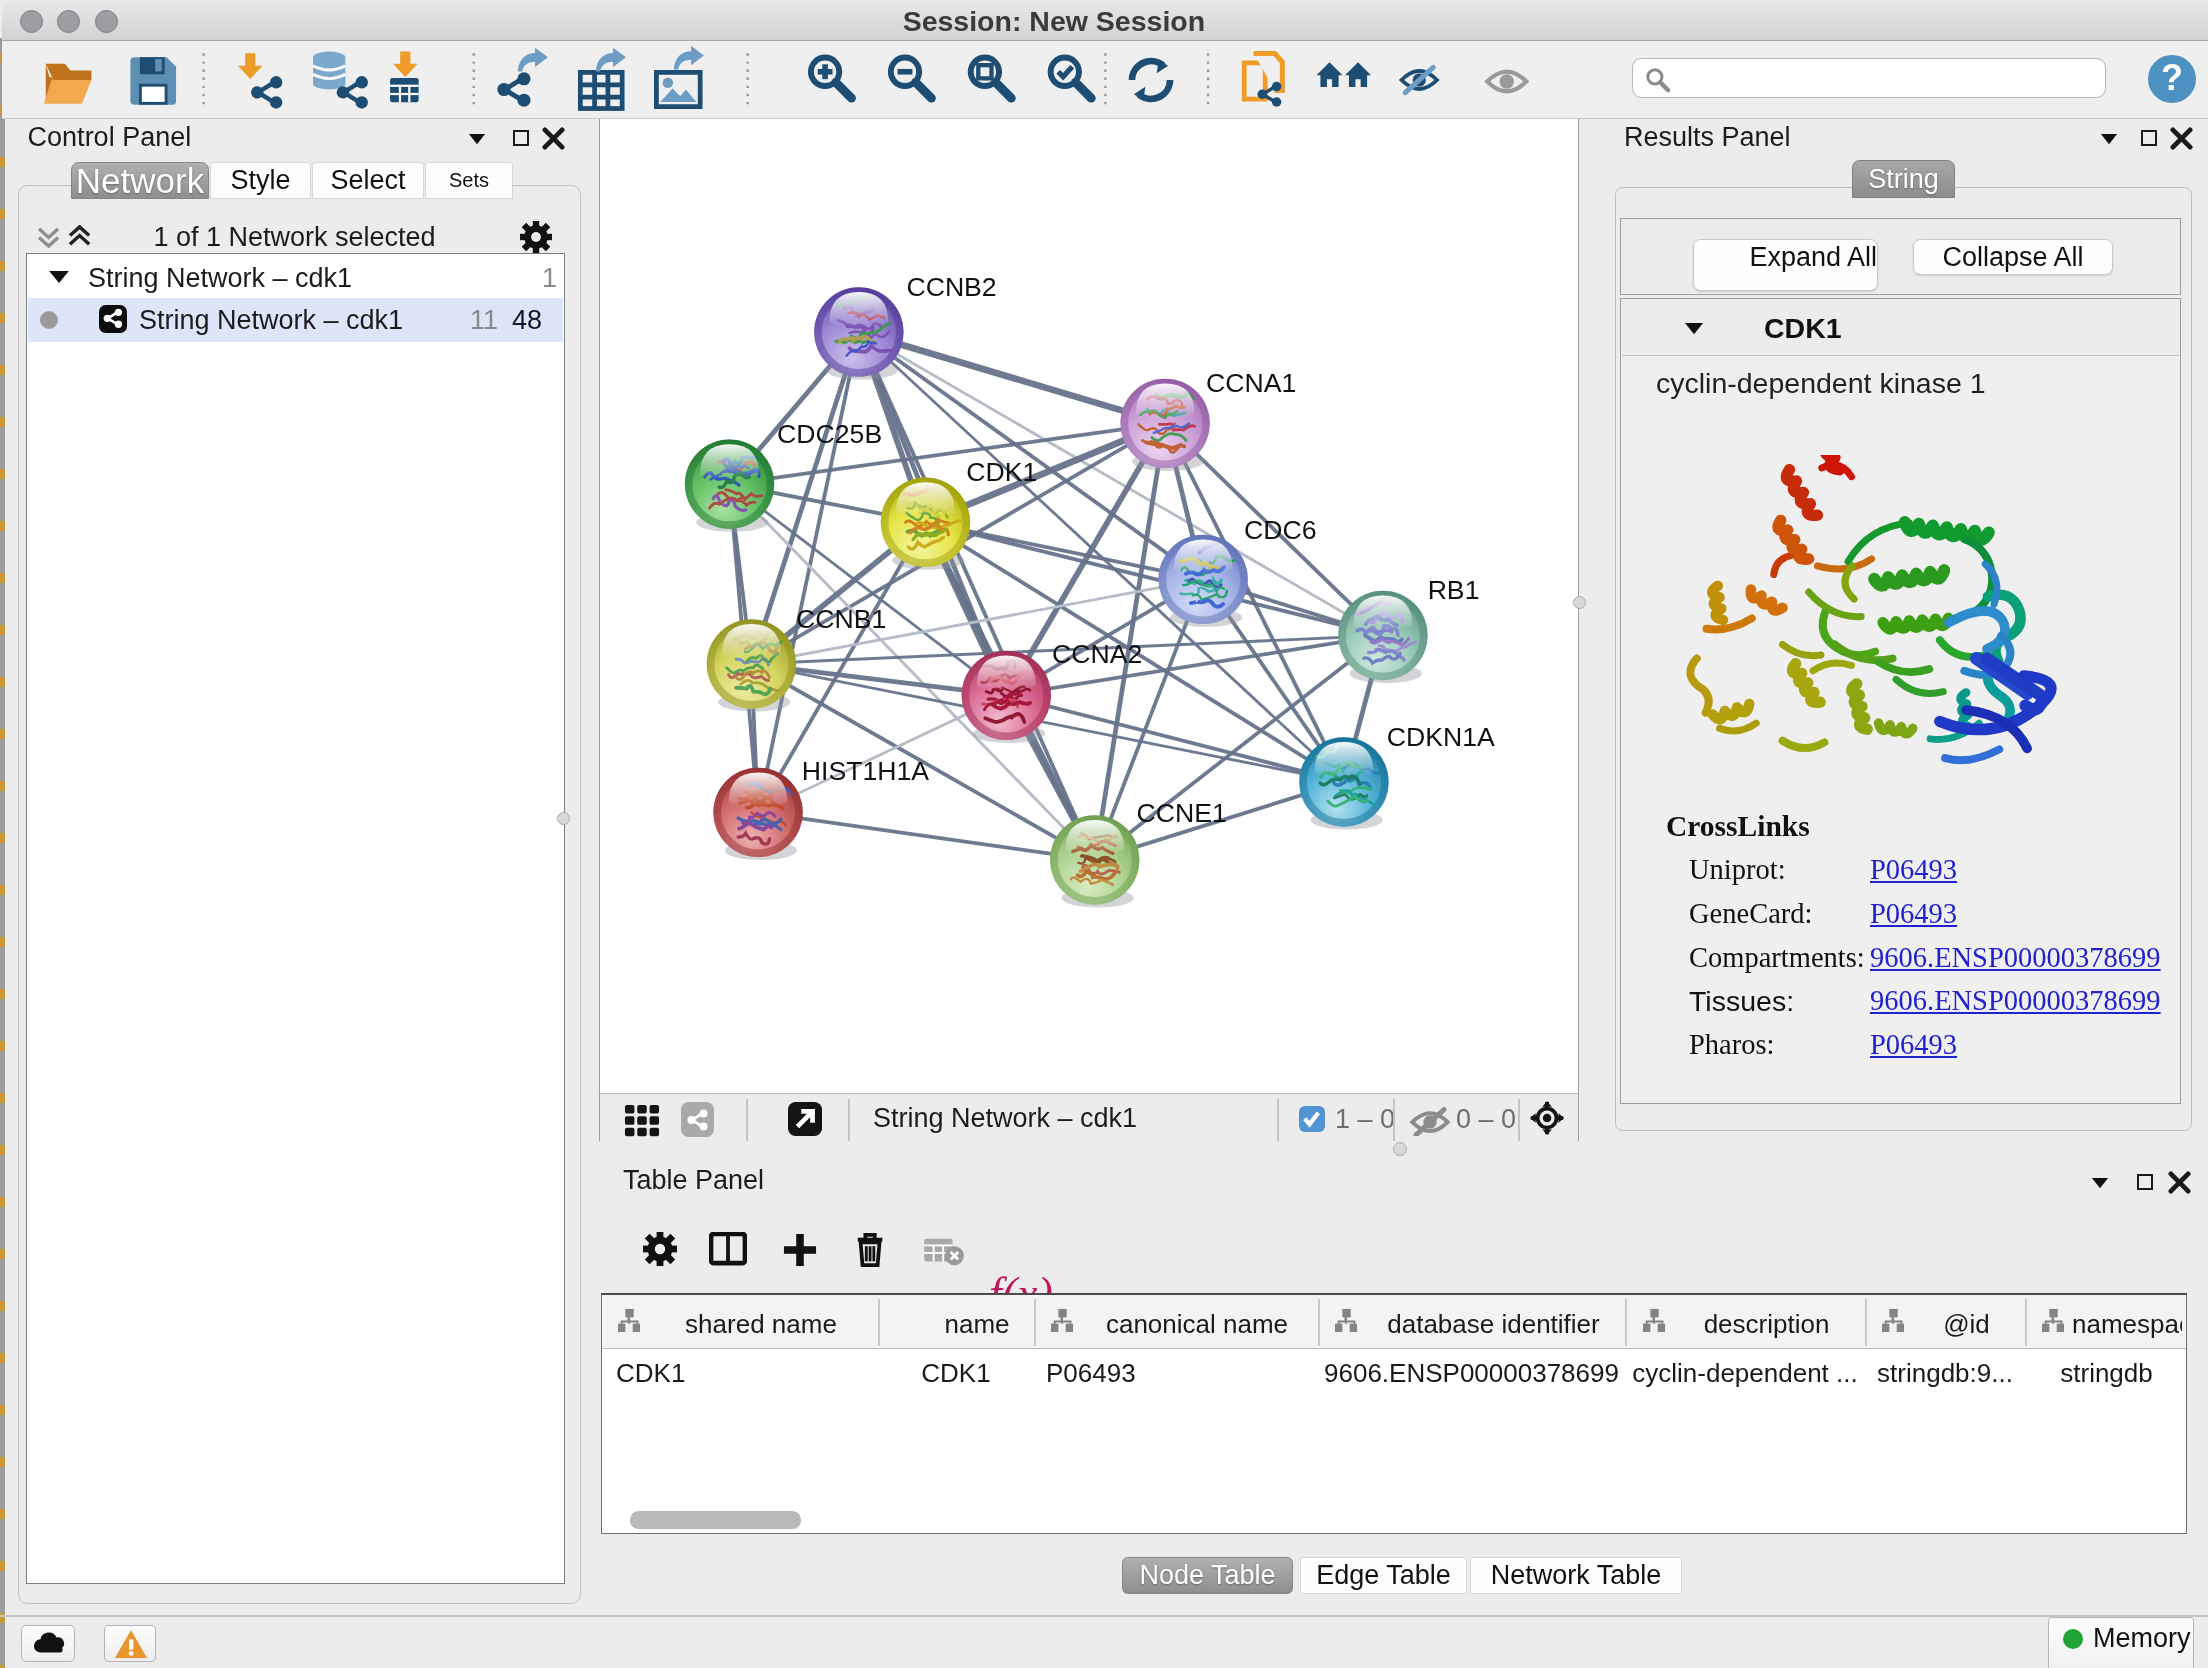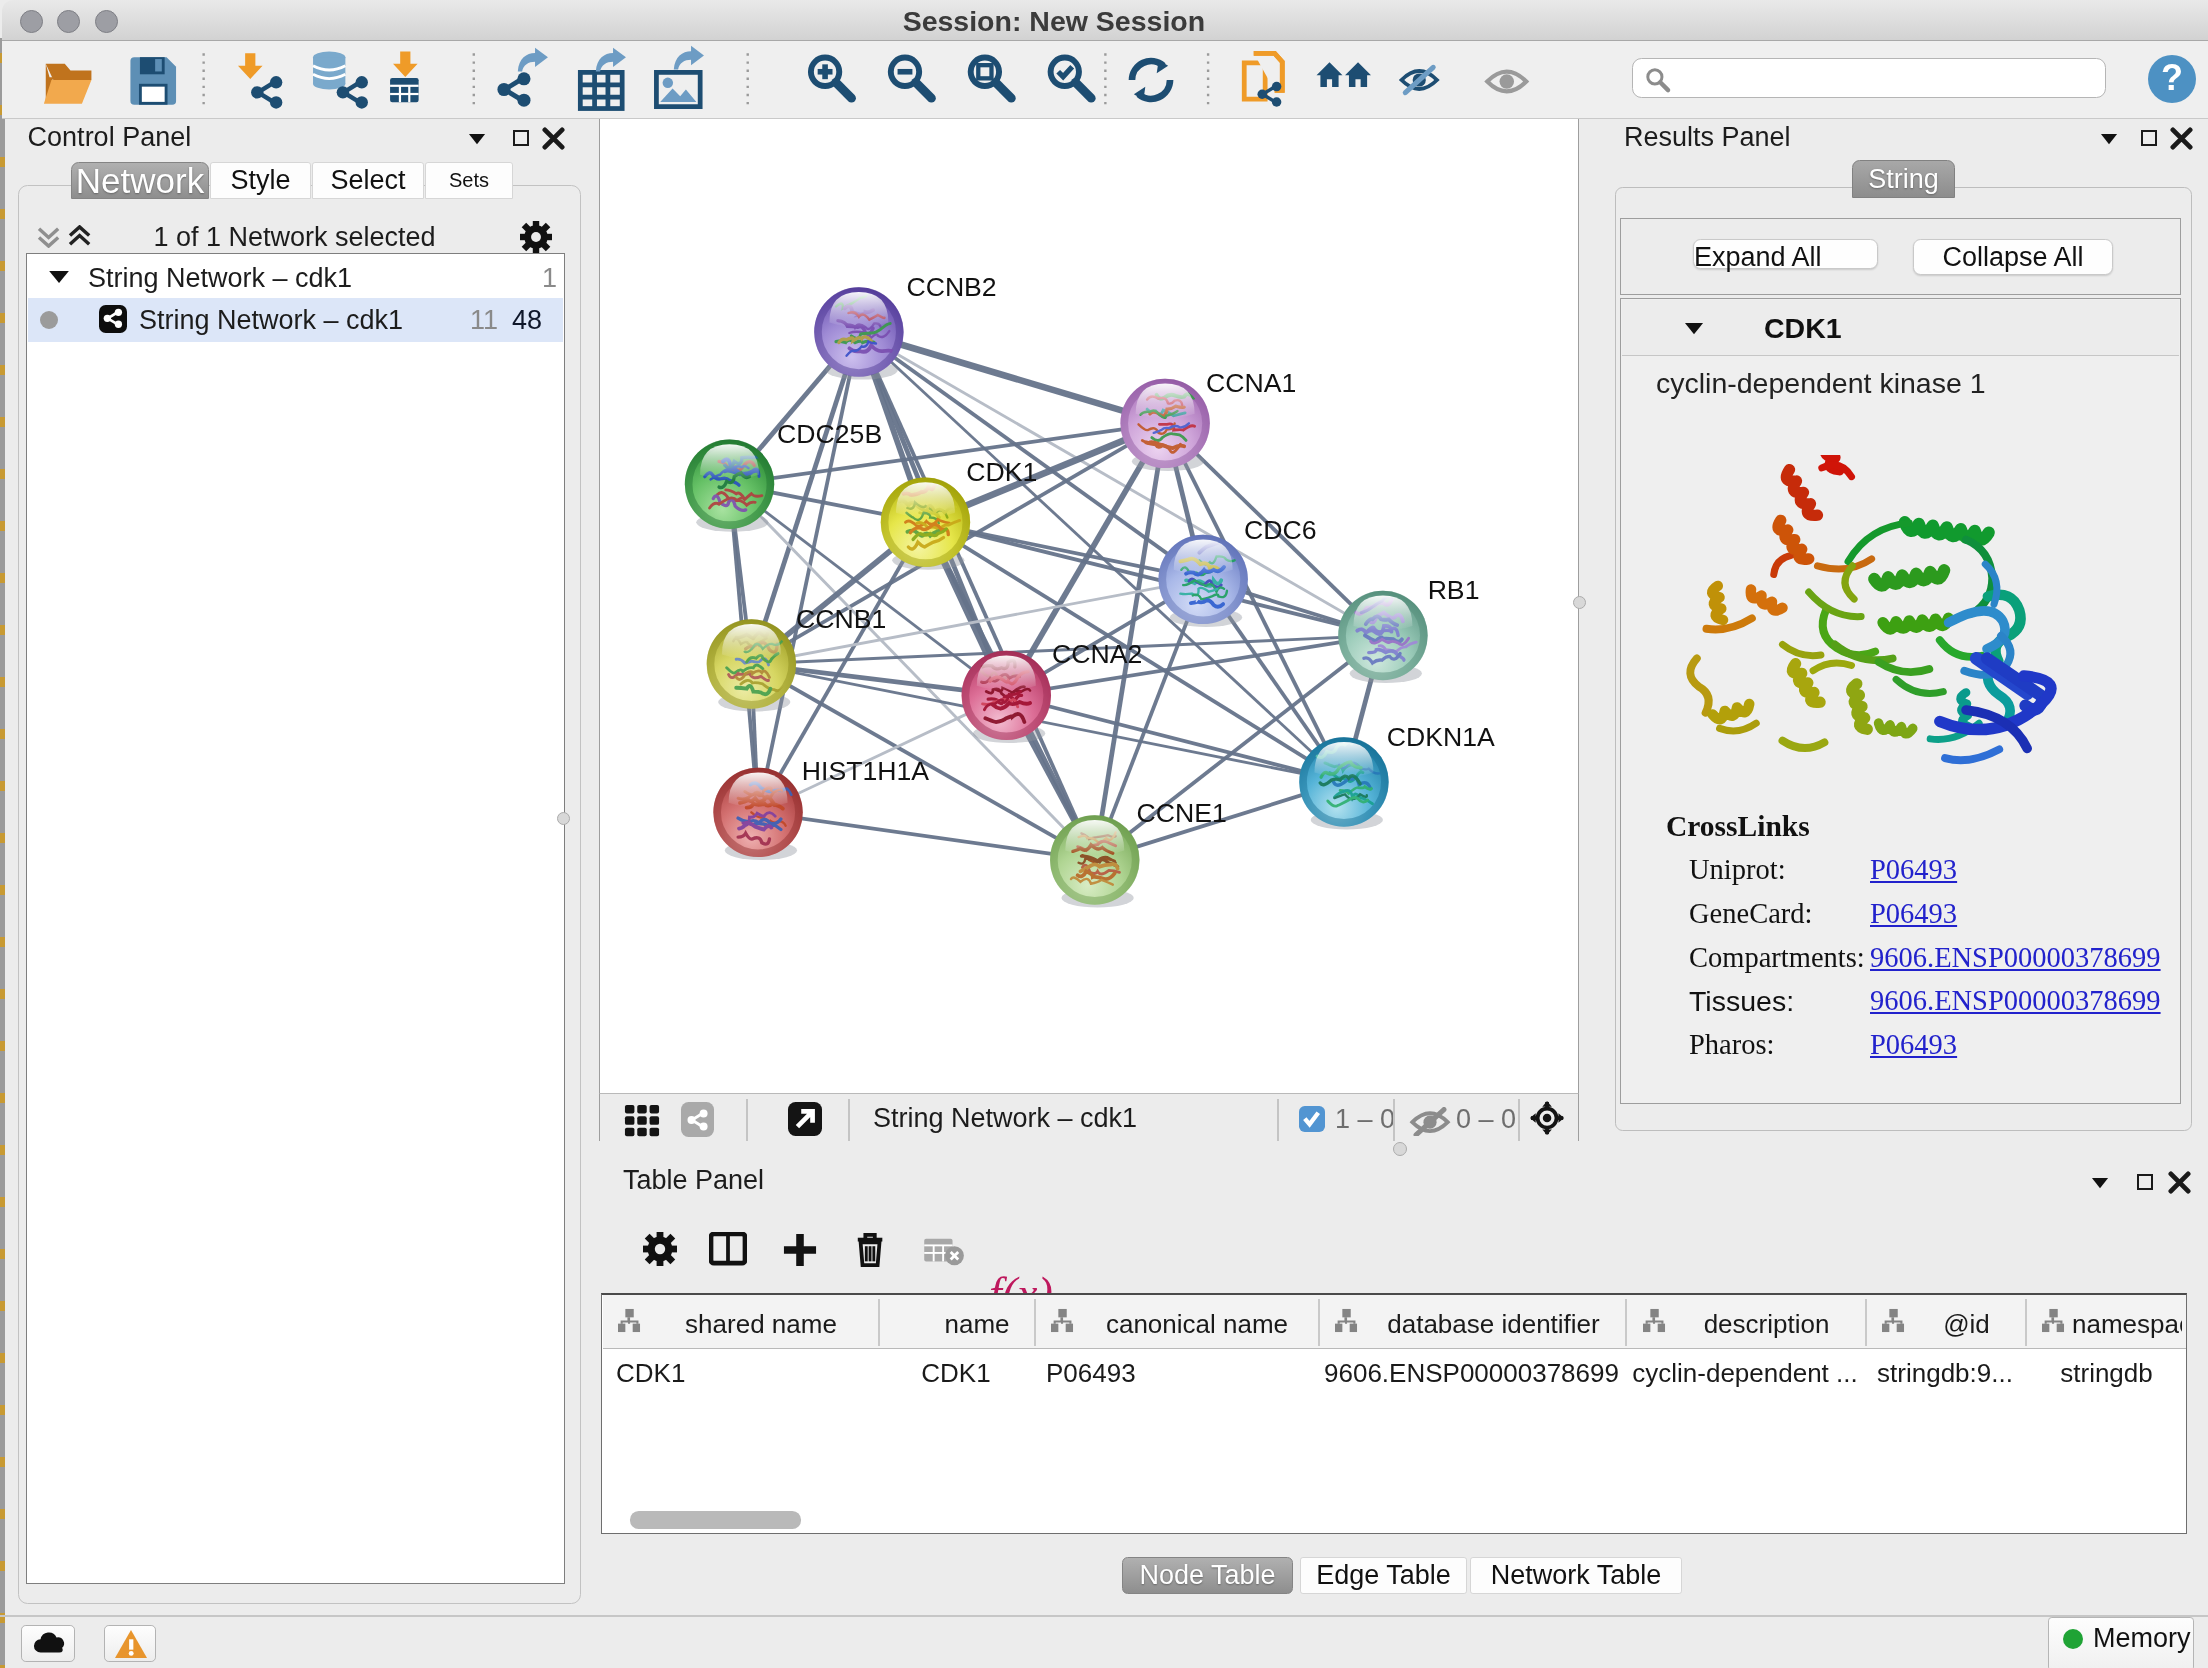--- a/index.html
+++ b/index.html
@@ -646,21 +646,21 @@
 <div class="abs" style="left:2100px;top:131px"><svg width="19" height="13.3" viewBox="0 0 20 14" style="">
       <path d="M1,2 h17 l-8.5,11 z" fill="#111"></path>
     </svg></div>
 <div class="abs" style="left:2141px;top:130px;width:16px;height:16px;border:2.4px solid #1a1a1a"></div>
 <div class="abs" style="left:2170px;top:127px"><svg width="23" height="23" viewBox="0 0 24 24" style="">
       <path d="M3,3 L21,21 M21,3 L3,21" stroke="#1a1a1a" stroke-width="5" stroke-linecap="round"></path>
     </svg></div>
 <div class="abs" style="left:1615px;top:187px;width:577px;height:944px;border:1.9px solid #bdbdbd;border-radius:7.6px;background:#ececec"></div>
 <div class="abs" style="left:1852px;top:160px;width:103px;height:38px;background:linear-gradient(180deg,#a8a8a8,#8d8d8d);border:1px solid #818181;border-radius:7.6px 7.6px 0 0;color:#fff;font-size:27px;text-align:center;line-height:36px;text-shadow:0 1px 1.9px #666">String</div>
 <div class="abs" style="left:1620px;top:218px;width:561px;height:77px;border:1.9px solid #9d9d9d;background:#ececec"></div>
-<div class="abs" style="left:1693px;top:239px;width:185px;height:30px;background:#fefefe;border:1px solid #c9c9c9;border-radius:7.6px;font-size:27px;color:#111;text-align:left;line-height:34px;box-shadow:0 1px 1.9px rgba(0,0,0,.15)">Expand All</div>
+<div class="abs" style="left:1693px;top:239px;width:185px;height:52px;background:#fefefe;border:1px solid #c9c9c9;border-radius:7.6px;font-size:27px;color:#111;text-align:right;line-height:34px;box-shadow:0 1px 1.9px rgba(0,0,0,.15)">Expand All</div>
 <div class="abs" style="left:1913px;top:239px;width:200px;height:36px;background:#fefefe;border:1px solid #c9c9c9;border-radius:7.6px;font-size:27px;color:#111;text-align:center;line-height:34px;box-shadow:0 1px 1.9px rgba(0,0,0,.15)">Collapse All</div>
 <div class="abs" style="left:1620px;top:298px;width:561px;height:806px;border:1.9px solid #9d9d9d;background:#efefef"></div>
 <div class="abs" style="left:1622px;top:300px;width:557px;height:56px;background:#ececec;border-bottom:1.9px solid #c6c6c6"></div>
 <div class="abs" style="left:1684px;top:321px"><svg width="21" height="14.3" viewBox="0 0 22 15" style="">
       <path d="M1,2 h19 l-9.5,12 z" fill="#111"></path>
     </svg></div>
 <div class="abs" style="left:1764px;top:312px;font-size:28.5px;font-weight:bold;color:#111">CDK1</div>
 <div class="abs" style="left:1656px;top:367px;font-size:28.5px;color:#222">cyclin-dependent kinase 1</div>
 <div class="abs" style="left:1670px;top:455px;width:399px;height:333px"><svg width="399" height="333" viewBox="0 0 420 350" style="">
       <g transform="translate(8,6) scale(0.92)">

